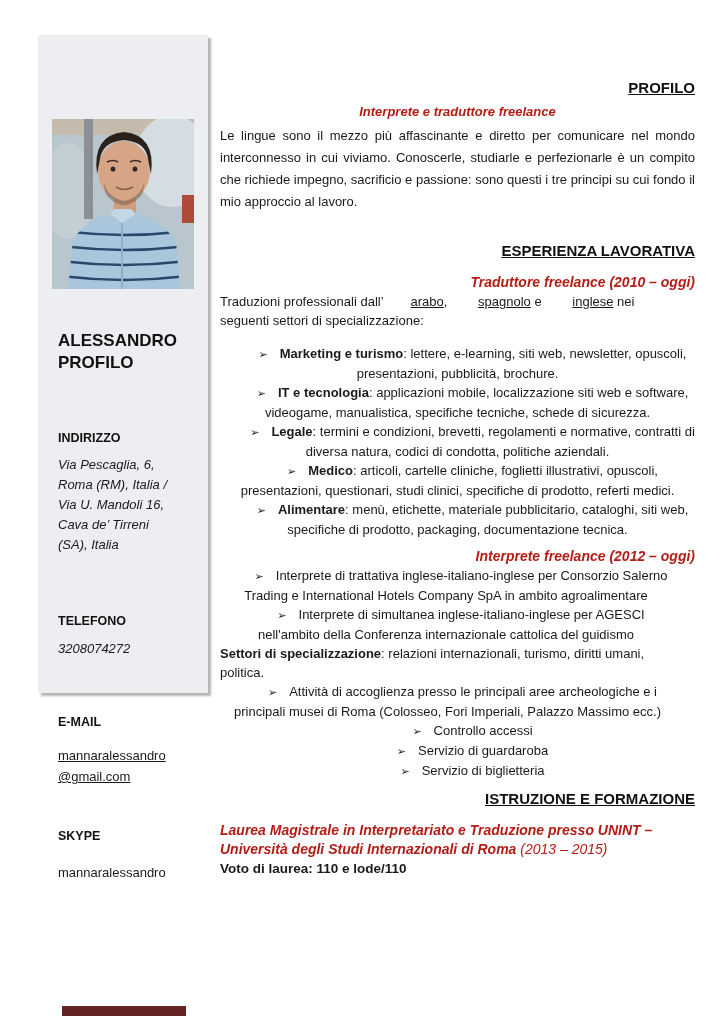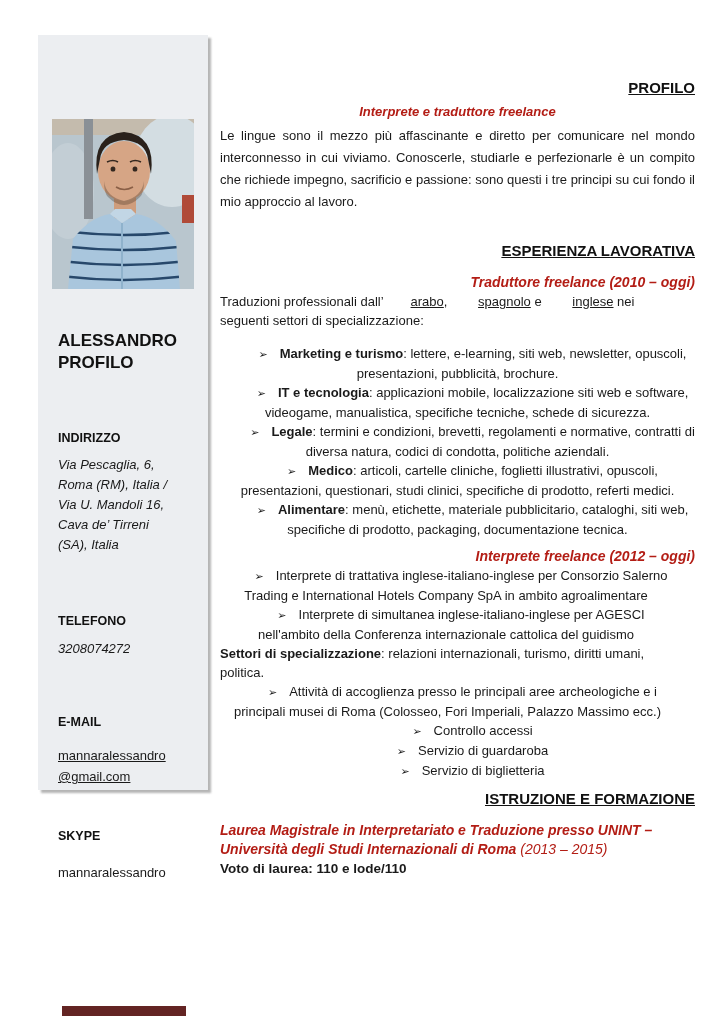--- a/index.html
+++ b/index.html
@@ -1,20 +1,20 @@
 <!DOCTYPE html>
 <html><head>
 <meta charset="utf-8">
 <style>
   html,body{margin:0;padding:0;background:#fff;}
   .page{position:relative;width:725px;height:1024px;background:#ffffff;overflow:hidden;
         font-family:"Liberation Sans",sans-serif;color:#1a1a1a;}
 
   
-  .sidebar{position:absolute;left:38px;top:35px;width:170px;height:755px;
+  .sidebar{position:absolute;left:38px;top:35px;width:170px;height:658px;
            background:#eceef1;box-shadow:3px 3px 2px rgba(90,90,90,.45);}
   .photo{margin:84px 0 0 14px;width:142px;height:170px;display:block;}
   .name{margin:41px 0 0 20px;font-size:17px;line-height:22px;font-weight:bold;color:#111;}
   .side-label{margin:56px 0 0 20px;font-size:12.5px;line-height:17px;font-weight:bold;color:#111;}
   .side-label.phone{margin-top:58px;}
   .side-label.email{margin-top:55px;}
   .side-label.skype{margin-top:41px;}
   .side-value{margin:8px 0 0 20px;font-size:13px;line-height:20px;font-style:italic;}
   .side-value.phone{margin-top:9px;}
   .side-value.skype{margin-top:17px;font-style:normal;line-height:21px;}

